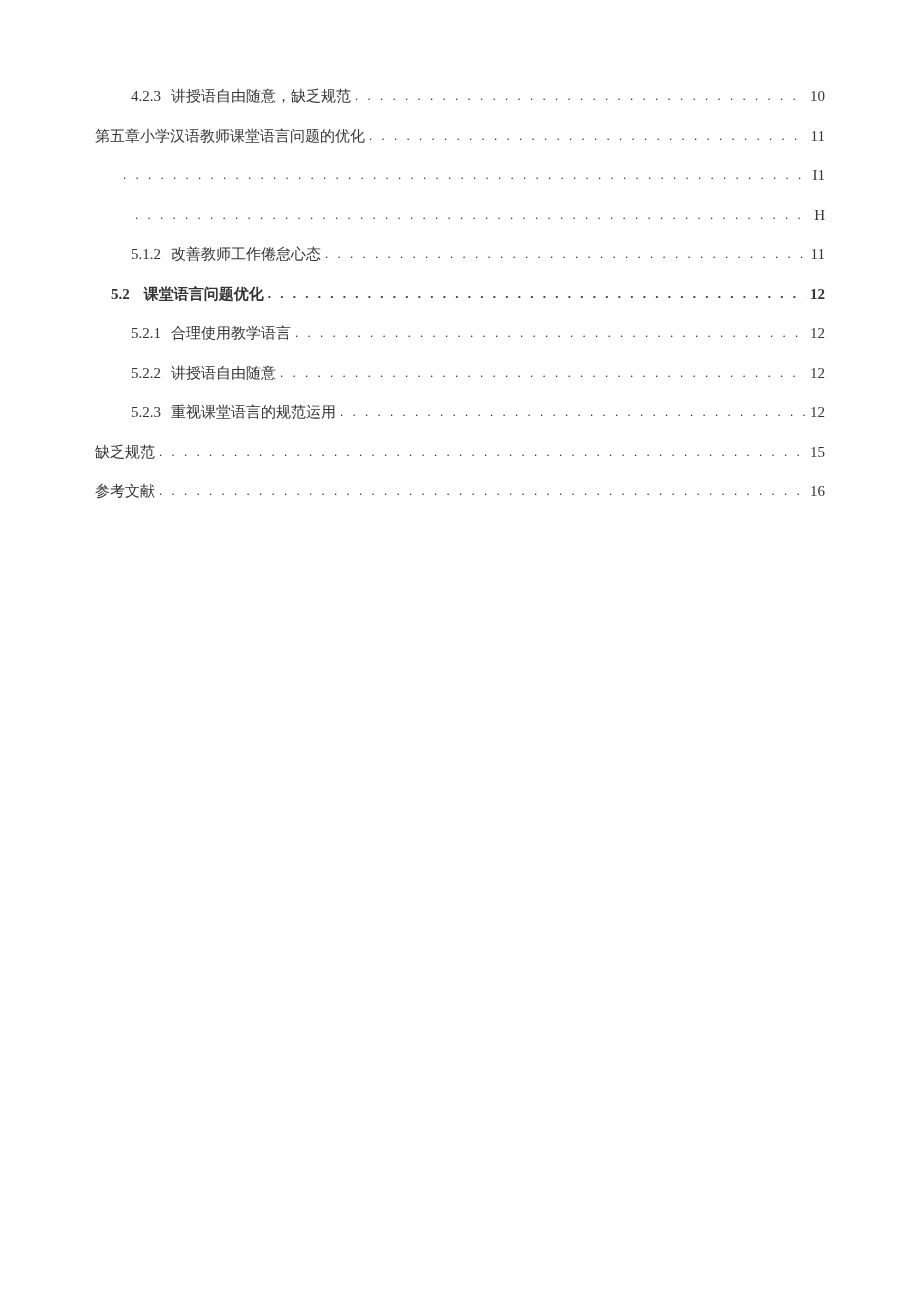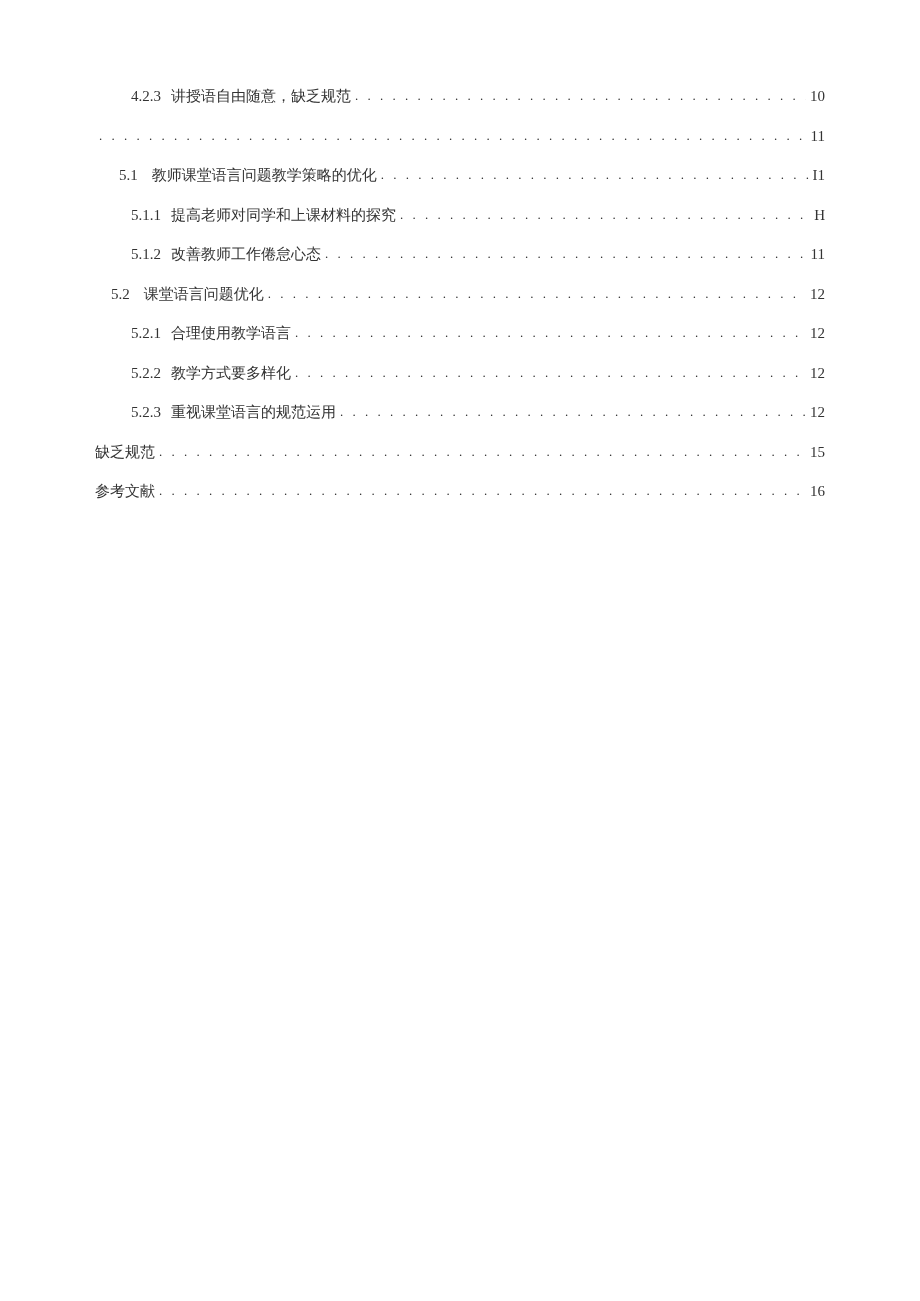--- a/index.html
+++ b/index.html
@@ -42,68 +42,68 @@
       padding-left: 36px;
     }
     .indent-2 {
       padding-left: 24px;
     }
     .indent-3 {
       padding-left: 0px;
     }
     .indent-2a {
       padding-left: 16px;
+      font-weight: bold;
     }
     .num {
       margin-right: 10px;
     }
     .num2 {
       margin-right: 14px;
     }
   </style>
 </head>
 <body>
 
 <div id="toc-container">
     <div class="toc-entry indent-1">
       <span class="toc-label"><span class="num">4.2.3</span><span>讲授语自由随意，缺乏规范</span></span>
       <span class="toc-dots">. . . . . . . . . . . . . . . . . . . . . . . . . . . . . . . . . . . . . . . . . . . . . . . . . . . . . . . . . . . . . . . . . . . . . . . . . . . . . . . . . . . . . . . . . . . . . . . . . . . .</span>
       <span class="toc-page">10</span>
     </div>
     <div class="toc-entry indent-3">
+      <span class="toc-label"><span>第五章小学汉语教师课堂语言问题的优化</span></span>
       <span class="toc-dots">. . . . . . . . . . . . . . . . . . . . . . . . . . . . . . . . . . . . . . . . . . . . . . . . . . . . . . . . . . . . . . . . . . . . . . . . . . . . . . . . . . . . . . . . . . . . . . . . . . . .</span>
       <span class="toc-page">11</span>
     </div>
     <div class="toc-entry indent-2">
-      <span class="toc-label"><span class="num2">5.1</span><span>教师课堂语言问题教学策略的优化</span></span>
       <span class="toc-dots">. . . . . . . . . . . . . . . . . . . . . . . . . . . . . . . . . . . . . . . . . . . . . . . . . . . . . . . . . . . . . . . . . . . . . . . . . . . . . . . . . . . . . . . . . . . . . . . . . . . .</span>
       <span class="toc-page">I1</span>
     </div>
     <div class="toc-entry indent-1">
-      <span class="toc-label"><span class="num">5.1.1</span><span>提高老师对同学和上课材料的探究</span></span>
       <span class="toc-dots">. . . . . . . . . . . . . . . . . . . . . . . . . . . . . . . . . . . . . . . . . . . . . . . . . . . . . . . . . . . . . . . . . . . . . . . . . . . . . . . . . . . . . . . . . . . . . . . . . . . .</span>
       <span class="toc-page">H</span>
     </div>
     <div class="toc-entry indent-1">
       <span class="toc-label"><span class="num">5.1.2</span><span>改善教师工作倦怠心态</span></span>
       <span class="toc-dots">. . . . . . . . . . . . . . . . . . . . . . . . . . . . . . . . . . . . . . . . . . . . . . . . . . . . . . . . . . . . . . . . . . . . . . . . . . . . . . . . . . . . . . . . . . . . . . . . . . . .</span>
       <span class="toc-page">11</span>
     </div>
     <div class="toc-entry indent-2a">
       <span class="toc-label"><span class="num2">5.2</span><span>课堂语言问题优化</span></span>
       <span class="toc-dots">. . . . . . . . . . . . . . . . . . . . . . . . . . . . . . . . . . . . . . . . . . . . . . . . . . . . . . . . . . . . . . . . . . . . . . . . . . . . . . . . . . . . . . . . . . . . . . . . . . . .</span>
       <span class="toc-page">12</span>
     </div>
     <div class="toc-entry indent-1">
       <span class="toc-label"><span class="num">5.2.1</span><span>合理使用教学语言</span></span>
       <span class="toc-dots">. . . . . . . . . . . . . . . . . . . . . . . . . . . . . . . . . . . . . . . . . . . . . . . . . . . . . . . . . . . . . . . . . . . . . . . . . . . . . . . . . . . . . . . . . . . . . . . . . . . .</span>
       <span class="toc-page">12</span>
     </div>
     <div class="toc-entry indent-1">
-      <span class="toc-label"><span class="num">5.2.2</span><span>教学方式要多样化</span></span>
+      <span class="toc-label"><span class="num">5.2.2</span><span>讲授语自由随意</span></span>
       <span class="toc-dots">. . . . . . . . . . . . . . . . . . . . . . . . . . . . . . . . . . . . . . . . . . . . . . . . . . . . . . . . . . . . . . . . . . . . . . . . . . . . . . . . . . . . . . . . . . . . . . . . . . . .</span>
       <span class="toc-page">12</span>
     </div>
     <div class="toc-entry indent-1">
       <span class="toc-label"><span class="num">5.2.3</span><span>重视课堂语言的规范运用</span></span>
       <span class="toc-dots">. . . . . . . . . . . . . . . . . . . . . . . . . . . . . . . . . . . . . . . . . . . . . . . . . . . . . . . . . . . . . . . . . . . . . . . . . . . . . . . . . . . . . . . . . . . . . . . . . . . .</span>
       <span class="toc-page">12</span>
     </div>
     <div class="toc-entry indent-3">
       <span class="toc-label"><span>缺乏规范</span></span>

